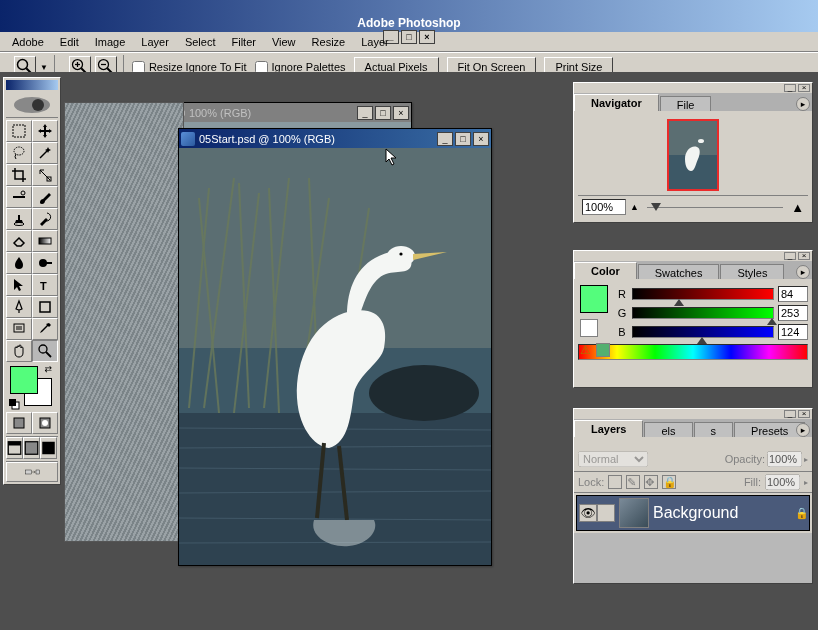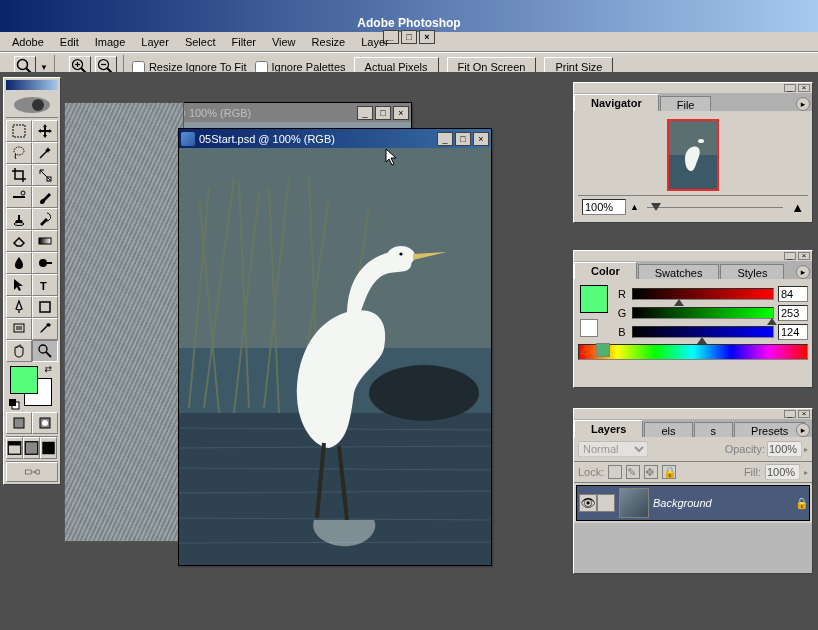--- a/index.html
+++ b/index.html
@@ -77,31 +77,31 @@
 .color-slider-thumb { position: absolute; top: 10px; width: 0; height: 0; border-left: 5px solid transparent; border-right: 5px solid transparent; border-bottom: 7px solid #404040; transform: translateX(-5px); }
 .color-value { width: 30px; border: 1px inset #808080; background: #fff; padding: 1px 2px; font-size: 11px; text-align: left; }
 .color-preview-box { width: 28px; height: 28px; border: 1px solid #000; position: absolute; left: 6px; top: 6px; }
 .color-preview-box2 { width: 18px; height: 18px; border: 1px solid #808080; position: absolute; left: 6px; top: 40px; background: #fff; }
 .color-sliders { margin-left: 38px; }
 .warn-tri { position:absolute; left:6px; top:64px; font-size:12px; color:#a08000; }
 .warn-sq { position:absolute; left:22px; top:64px; width:14px; height:14px; border:1px solid #808080; background:#54b070; }
 .spectrum { height: 16px; margin: 4px 0 0 0; background: linear-gradient(to right, #ff0000, #ffff00, #00ff00, #00ffff, #0000ff, #ff00ff, #ff0000); border: 1px inset #808080; }
 
 
-.layers-opts { display: flex; align-items: center; padding: 4px; gap: 12px; border-bottom: 1px solid #808080; }
+.layers-opts { display: flex; align-items: center; padding: 4px; gap: 12px; border-bottom: 1px solid #808080; margin-top: 10px; }
 .layers-opts select { font-size: 11px; width: 70px; }
 .layers-opts .opacity { margin-left: auto; color: #808080; display: flex; align-items: center; gap: 2px; }
 .layers-opts .opacity input { width: 35px; font-size: 11px; }
 .layers-lock { display: flex; align-items: center; padding: 2px 4px; gap: 4px; border-bottom: 1px solid #808080; color: #808080; font-size: 10px; }
 .lock-icon { width: 14px; height: 14px; border: 1px solid #808080; }
 .layer-item { display: flex; align-items: center; background: #4a5a7a; color: #fff; padding: 2px; border: 1px solid #000; margin: 2px; }
 .layer-eye { width: 18px; height: 18px; background: #d4d0c8; border: 1px solid #808080; display: flex; align-items: center; justify-content: center; font-size: 12px; color:#000; }
 .layer-link { width: 18px; height: 18px; background: #d4d0c8; border: 1px solid #808080; }
 .layer-thumb { width: 30px; height: 30px; border: 1px solid #808080; margin: 0 4px; background: linear-gradient(135deg,#7a8a98 0%,#3a4c58 100%); }
-.layer-name { flex: 1; font-style: italic; font-size: 11px; }
+.layer-name { flex: 1; font-size: 16px; }
 .layer-lock { width: 12px; font-size: 11px; }
 
 .cursor-arrow { position: absolute; pointer-events: none; z-index: 999; }
 </style>
 </head>
 <body>
 
 <div class="titlebar">
   <span class="logo"></span>
   <span class="title">Adobe Photoshop</span>

